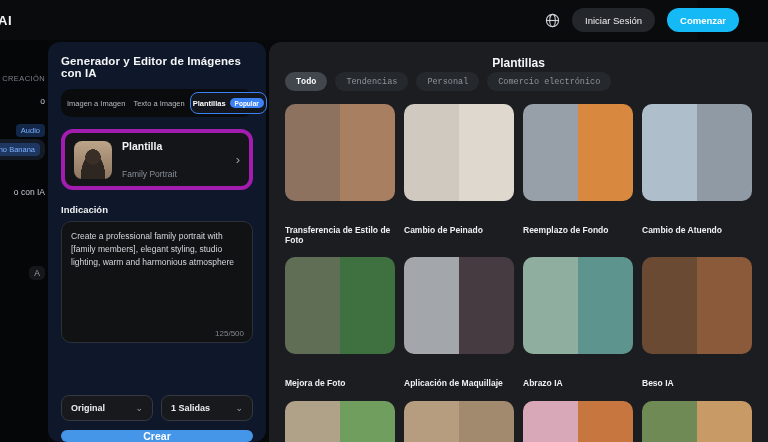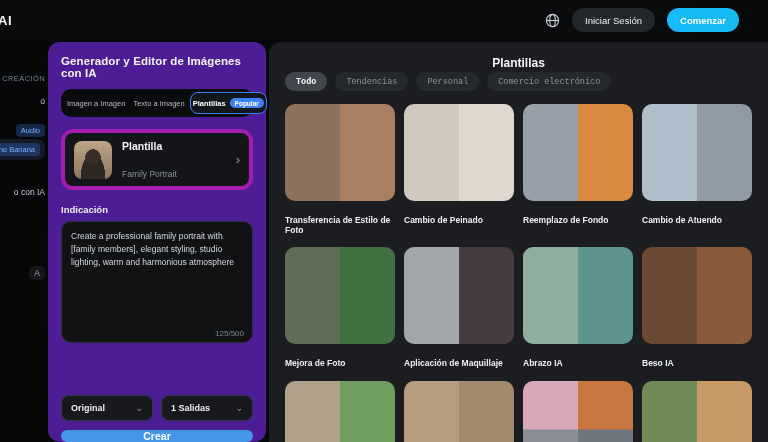--- a/index.html
+++ b/index.html
@@ -33,21 +33,21 @@
   .side-item:nth-child(4){ top:99px; background:#141b27; border-radius:8px; padding:4px 5px; }
   .side-item:nth-child(5){ top:147px; font-size:8.5px; color:#c6cad0; }
   .side-item:nth-child(6){ top:226px; font-size:8.5px; color:#9aa0a8; background:#15171b; padding:2px 5px; border-radius:5px; }
   .side-badge {
     background:rgba(59,130,246,.28); color:#7db0ff; font-size:7.5px;
     padding:2px 5px; border-radius:4px; white-space:nowrap;
   }
   
   .gen-panel {
     position:absolute; left:48px; top:42px; width:218px; height:400px;
-    background:#4c1d95; border-radius:12px; padding:13px 13px 12px;
+    background:#0f172a; border-radius:12px; padding:13px 13px 12px;
     display:flex; flex-direction:column;
   }
   .gen-title { font-size:11.5px; font-weight:bold; color:#f4f5f7; letter-spacing:.1px; }
   .tabbar {
     margin-top:10px; background:#0a0b0d; border-radius:10px; padding:3px;
     display:flex; align-items:stretch; gap:2px;
   }
   .tab {
     flex:1; display:flex; align-items:center; justify-content:center; gap:4px;
     font-size:7.5px; color:#b6bac0; border:1px solid transparent; border-radius:8px;
@@ -105,21 +105,21 @@
     height:19px; display:flex; align-items:center; padding:0 11px; border-radius:10px;
     font-size:8.5px; color:#8f949c; background:#25282d; cursor:pointer; white-space:nowrap;
   }
   .chip.active { background:#42464d; color:#fff; font-weight:bold; }
   .grid {
     margin-top:13px; display:grid; grid-template-columns:repeat(4,1fr);
     column-gap:9px; row-gap:12px;
   }
   .g-card { cursor:pointer; }
   .art { height:97px; border-radius:10px; background:#33363c; }
-  .g-label { margin-top:14px; font-size:8.5px; font-weight:bold; color:#eef0f2; line-height:1.2; }
+  .g-label { margin-top:24px; font-size:8.5px; font-weight:bold; color:#eef0f2; line-height:1.2; }
 </style>
 </head>
 <body>
 
 <header class="topbar">
   <span class="logo">AI</span>
   <div class="topbar-right">
     <svg class="globe" viewBox="0 0 16 16" fill="none" stroke="currentColor" stroke-width="1.2">
       <circle cx="8" cy="8" r="6.5"></circle>
         <ellipse cx="8" cy="8" rx="3" ry="6.5"></ellipse>

